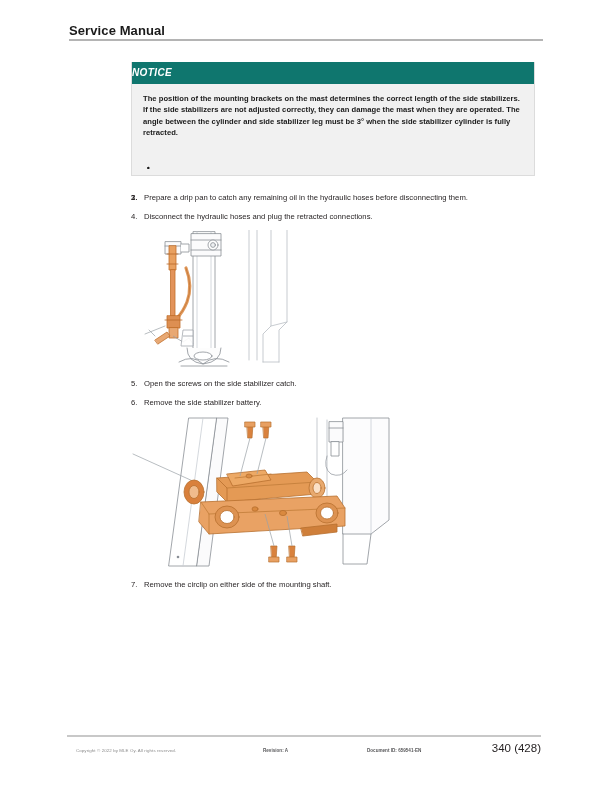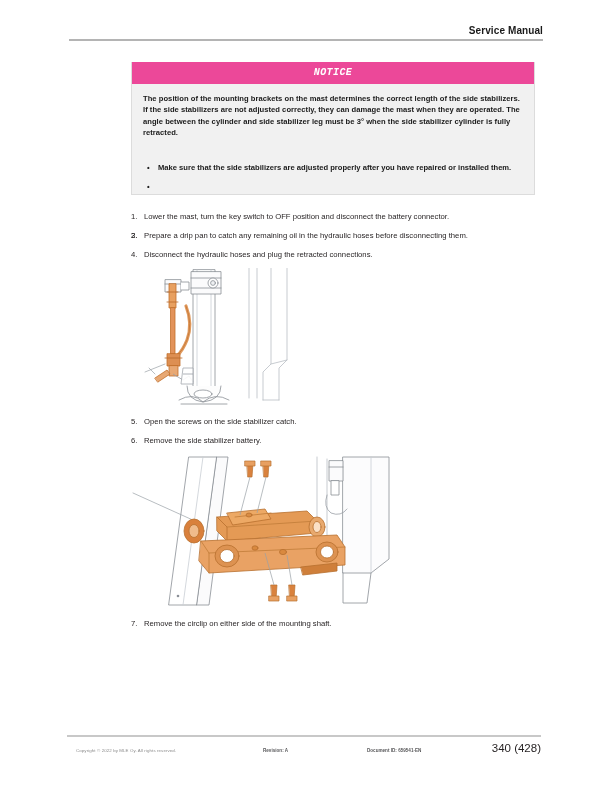--- a/index.html
+++ b/index.html
@@ -17,22 +17,21 @@
   }
 
   
   .page-header {
     position: absolute;
     left: 69px;
     top: 26px;
     width: 474px;
   }
   .header-title {
-    text-align: right;
-    font-size: 10px;
+    font-size: 13px;
     font-weight: bold;
     color: #1a1a1a;
     letter-spacing: 0.1px;
     line-height: 10px;
   }
   .header-rule {
     margin-top: 3px;
     height: 2.2px;
     background: #b4b4b4;
     width: 100%;
@@ -48,30 +47,29 @@
 
   
   .notice-box {
     width: 100%;
     border: 1px solid #dcdcdc;
     border-top: none;
     box-sizing: border-box;
     margin-bottom: 16px;
   }
   .notice-header {
-    background: #ec4899;
+    background: #0f766e;
     color: #ffffff;
-    text-align: center;
+    text-align: left;
     font-size: 10px;
     font-weight: bold;
     font-style: italic;
     letter-spacing: 0.4px;
     padding: 5px 0 5px 0;
     line-height: 12px;
-    font-family: Liberation Mono, monospace;
   }
   .notice-body {
     background: #f1f1f1;
     padding: 9px 11px 13px 11px;
   }
   .notice-para {
     font-size: 7.6px;
     font-weight: bold;
     line-height: 11.4px;
     color: #1a1a1a;
@@ -192,33 +190,31 @@
 
 <div class="content">
 
   <div class="notice-box">
     <div class="notice-header">NOTICE</div>
     <div class="notice-body">
       <p class="notice-para">The position of the mounting brackets on the mast determines the correct length of the side stabilizers. If the side stabilizers are not adjusted correctly, they can damage the mast when they are operated. The angle between the cylinder and side stabilizer leg must be 3° when the side stabilizer cylinder is fully retracted.</p>
       <ul class="notice-list">
         <li>
           <span class="bullet">•</span>
-          <span>Make sure that the side stabilizers are adjusted properly after you have repaired or installed them.</span>
         </li>
         <li>
           <span class="bullet">•</span>
         </li>
       </ul>
     </div>
   </div>
 
   <ol class="steps">
     <li class="step">
       <span class="num">1.</span>
-      <span>Lower the mast, turn the key switch to OFF position and disconnect the battery connector.</span>
     </li>
     <li class="step">
       <span class="num">2.</span>
     </li>
     <li class="step">
       <span class="num">3.</span>
       <span>Prepare a drip pan to catch any remaining oil in the hydraulic hoses before disconnecting them.</span>
     </li>
     <li class="step">
       <span class="num">4.</span>

